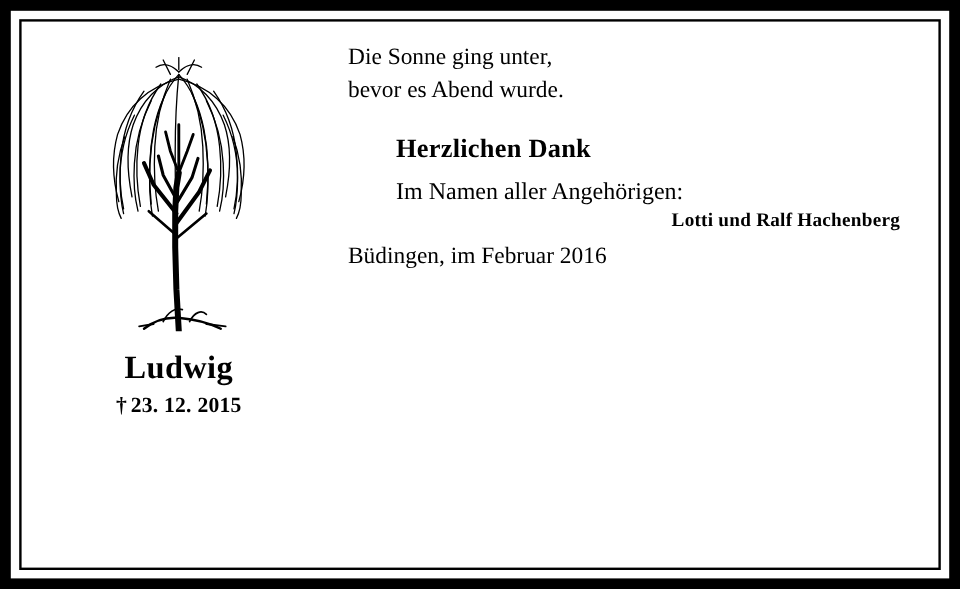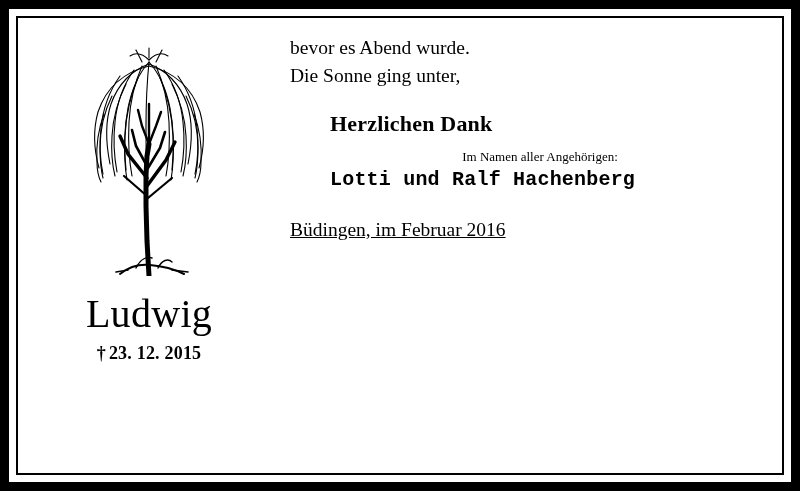--- a/index.html
+++ b/index.html
@@ -63,22 +63,22 @@
     box-sizing: border-box;
   }
   .tree-art {
     width: 190px;
     height: 250px;
     display: block;
   }
   .deceased-name {
     margin-top: 14px;
     text-align: center;
-    font-weight: normal;
-    font-size: 40px;
+    font-weight: bold;
+    font-size: 27px;
     line-height: 1.22;
     letter-spacing: 0.3px;
   }
   .deceased-name .line {
     display: block;
     white-space: nowrap;
   }
   .death-date {
     margin-top: 4px;
     text-align: center;
@@ -122,37 +122,34 @@
     max-width: 452px;
   }
   .para.second {
     margin-bottom: 22px;
   }
   .closing {
     margin-top: 4px;
     max-width: 460px;
   }
   .in-name-of {
-    font-size: 13px;
-    text-align: center;
+    font-size: 20px;
     padding-left: 40px;
   }
   .family-names {
-    font-size: 20px;
-    font-weight: bold;
-    text-align: left;
+    font-size: 16px;
+    font-weight: bold;
+    text-align: right;
     padding-left: 40px;
     margin-top: 3px;
     letter-spacing: 0.2px;
-    font-family: Liberation Mono, monospace;
   }
   .place-date {
-    margin-top: 28px;
+    margin-top: 10px;
     font-size: 19.5px;
-    text-decoration: underline;
   }
 </style>
 </head>
 <body>
 
 <div class="page">
 
   <div class="outer-frame"></div>
   <div class="inner-frame"></div>
 
@@ -217,22 +214,22 @@
 
       <div class="death-date">
         <span class="cross">†</span><span>23. 12. 2015</span>
       </div>
 
     </div>
 
     <div class="right-col">
 
       <div class="verse">
+        <span class="line">Die Sonne ging unter,</span>
         <span class="line">bevor es Abend wurde.</span>
-        <span class="line">Die Sonne ging unter,</span>
       </div>
 
       <div class="thanks-heading">Herzlichen Dank</div>
 
 
 
       <div class="closing">
         <div class="in-name-of">Im Namen aller Angehörigen:</div>
         <div class="family-names">Lotti  und Ralf Hachenberg</div>
       </div>

